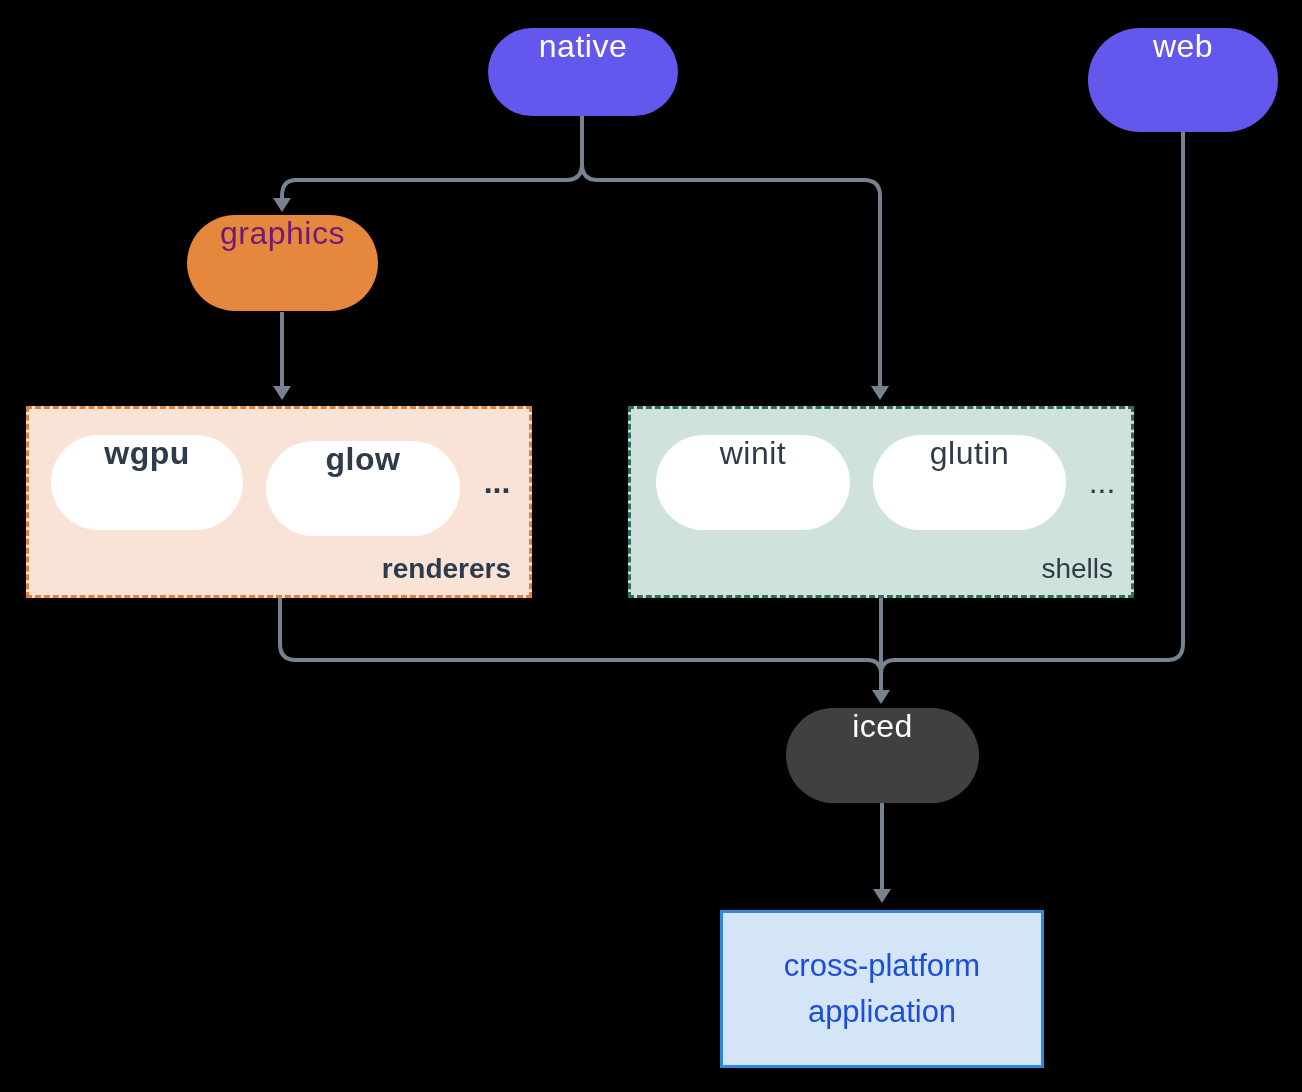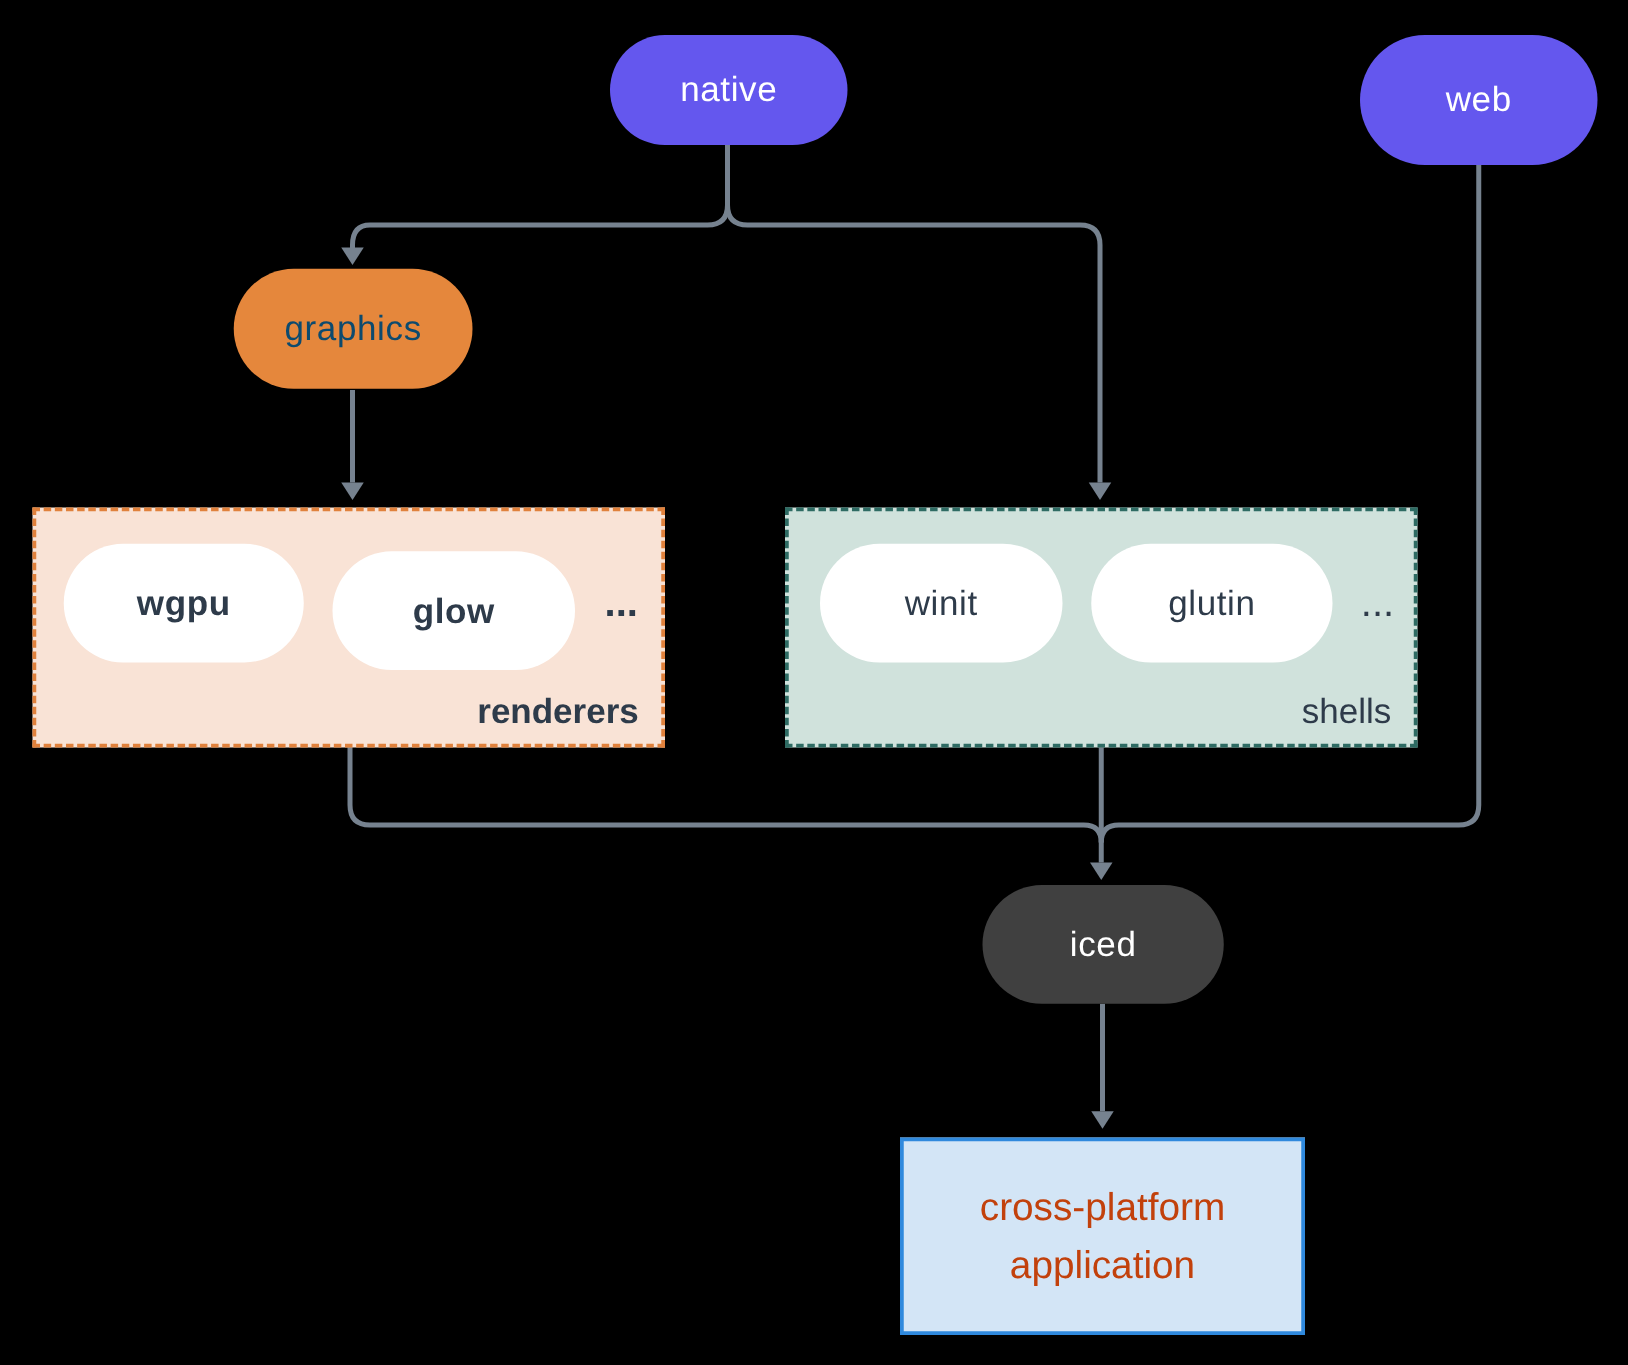--- a/index.html
+++ b/index.html
@@ -18,27 +18,27 @@
   .edges {
     position: absolute;
     left: 0; top: 0;
     width: 1302px;
     height: 1092px;
   }
   .pill {
     position: absolute;
     border-radius: 999px;
     display: flex;
-    align-items: center;
+    align-items: flex-start;
     justify-content: center;
-    font-size: 28px;
+    font-size: 32px;
     letter-spacing: 0.5px;
   }
   .pill-purple { background: #6457ee; color: #ffffff; }
-  .pill-orange { background: #e5873c; color: #0c4a6e; }
+  .pill-orange { background: #e5873c; color: #701a75; }
   .pill-blue   { background: #404040; color: #ffffff; }
   .pill-white  { background: #ffffff; color: #2e3b4a; }
 
   .group-box {
     position: absolute;
     box-sizing: border-box;
   }
   .group-renderers {
     background: #f9e3d6;
     border: 3px dashed #e0813c;
@@ -71,21 +71,21 @@
     top: 910px;
     width: 324px;
     height: 158px;
     box-sizing: border-box;
     background: #d3e5f6;
     border: 3px solid #2f89dd;
     display: flex;
     flex-direction: column;
     align-items: center;
     justify-content: center;
-    color: #c2410c;
+    color: #1d4ed8;
     font-size: 31px;
     line-height: 46px;
   }
 </style>
 </head>
 <body>
 
 <div class="canvas">
 
   <svg class="edges" viewBox="0 0 1302 1092" xmlns="http://www.w3.org/2000/svg">

